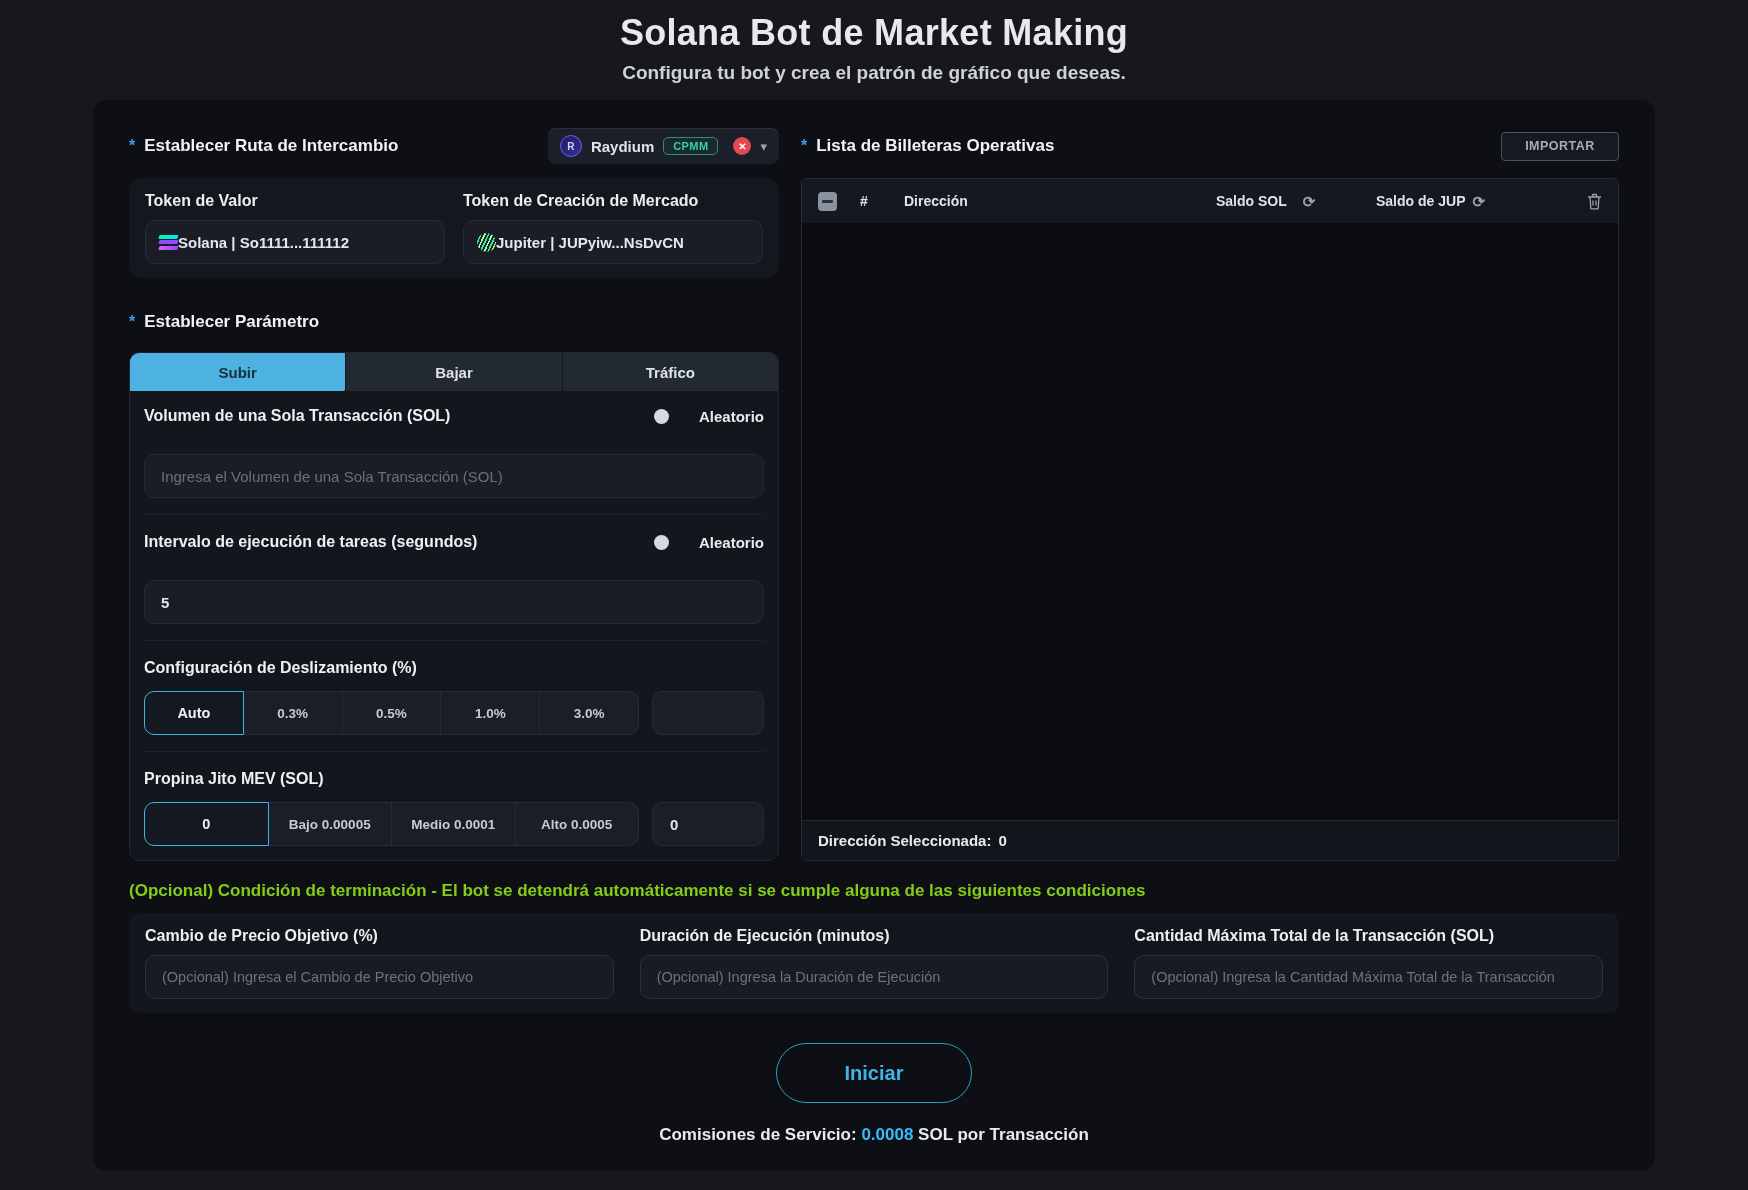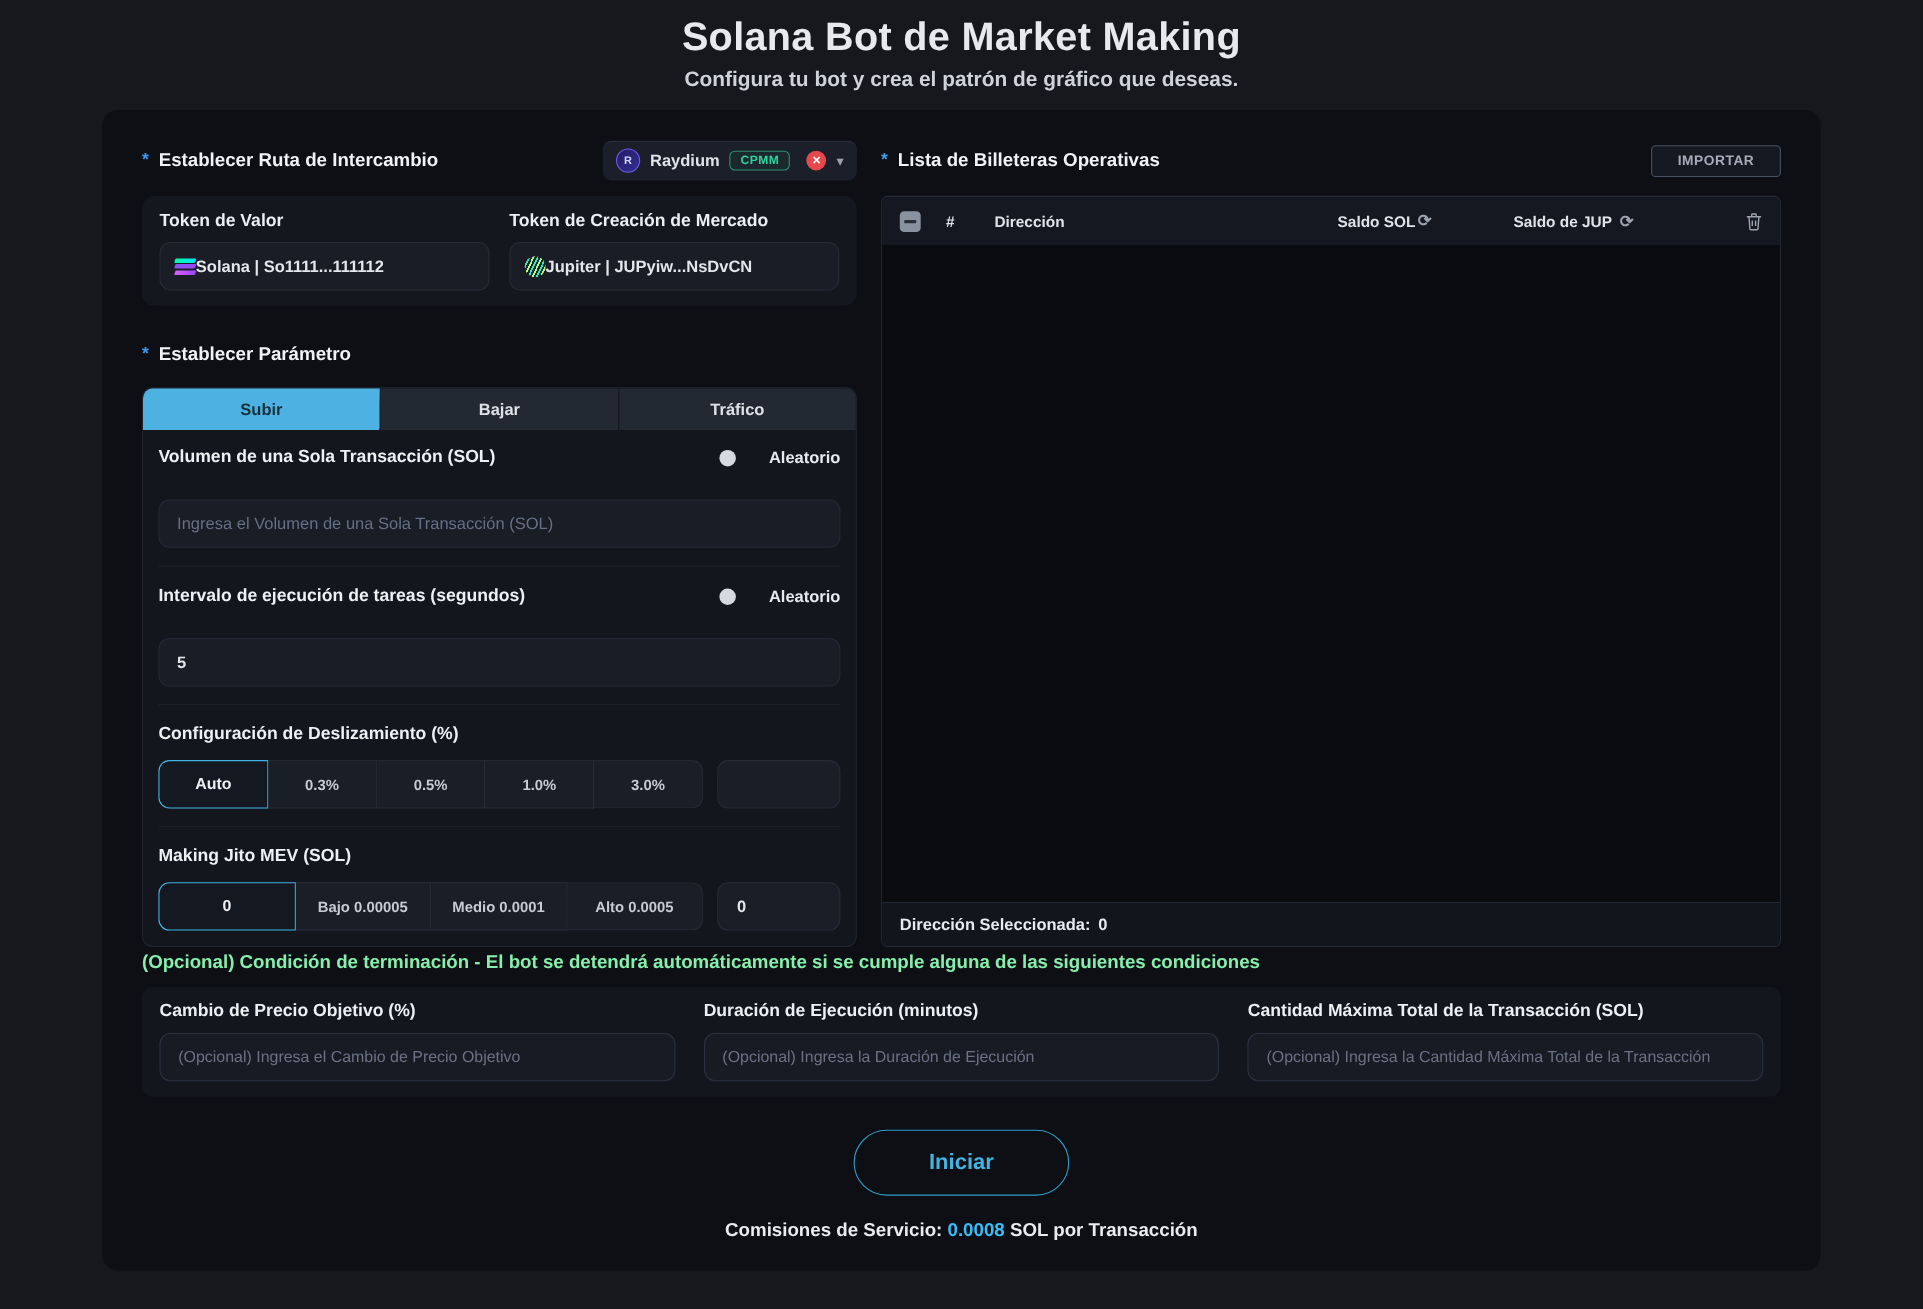--- a/index.html
+++ b/index.html
@@ -66,30 +66,30 @@
   
   .import-btn { margin-left:auto; width:118px; height:29px; background:#151921; border:1px solid #495163; border-radius:4px; color:#a6adba; font-size:12.5px; font-weight:700; letter-spacing:.5px; display:flex; align-items:center; justify-content:center; cursor:pointer; font-family:"Liberation Sans",sans-serif; }
   .wtable { margin-top:12px; flex:1; border:1px solid #262b35; border-radius:6px; display:flex; flex-direction:column; overflow:hidden; background:#0a0c10; }
   .thead { height:44px; background:#151821; display:flex; align-items:center; padding:0 16px; }
   .th { font-size:14px; font-weight:700; color:#dfe3ea; }
   .chk-wrap { width:42px; }
   .checkbox { width:19px; height:19px; border-radius:4px; background:#8a92a0; position:relative; cursor:pointer; }
   .checkbox i { position:absolute; left:4px; right:4px; top:8px; height:3px; background:#2a2f3a; border-radius:1px; }
   .th-idx { width:44px; }
   .th-addr { flex:1; }
-  .th-sol { width:160px; display:flex; align-items:flex-start; gap:2px; }
+  .th-sol { width:160px; display:flex; align-items:flex-end; gap:16px; }
   .th-jup { width:196px; display:flex; align-items:center; gap:7px; }
   .refresh-icon { color:#9ca3af; font-size:15px; cursor:pointer; line-height:1; }
   .th-trash { width:30px; display:flex; justify-content:flex-end; }
   .trash-icon { cursor:pointer; }
   .tbody { flex:1; background:#0a0c10; }
   .tfoot { height:40px; background:#12151c; border-top:1px solid #232835; display:flex; align-items:center; padding:0 16px; font-size:15px; font-weight:700; color:#e8eaee; gap:7px; }
 
   
-  .term-heading { margin-top:4px; font-size:17px; font-weight:700; color:#86efac; }
+  .term-heading { margin-top:20px; font-size:17px; font-weight:700; color:#84cc16; }
   .term-panel { margin-top:12px; background:#13161d; border-radius:10px; padding:14px 16px; display:flex; gap:26px; }
   .term-field { flex:1; }
   .term-label { font-size:16px; font-weight:700; color:#edeff3; margin-bottom:10px; }
   .term-input { width:100%; height:44px; background:#171b24; border:1px solid #2b3140; border-radius:10px; padding:0 16px; color:#e3e6ec; font-size:14.5px; font-family:"Liberation Sans",sans-serif; outline:none; }
   .term-input::placeholder { color:#6a7284; }
 
   .start-btn { display:block; margin:30px auto 0; width:196px; height:60px; border-radius:30px; background:transparent; border:1.5px solid #2e9ec7; color:#41b4e3; font-size:20px; font-weight:600; cursor:pointer; font-family:"Liberation Sans",sans-serif; }
   .fee-line { margin-top:22px; text-align:center; font-size:17px; font-weight:700; color:#e9ebef; }
   .fee-amount { color:#38bdf8; }
 </style>
@@ -177,21 +177,21 @@
               <div class="seg-btn">0.5%</div>
               <div class="seg-btn">1.0%</div>
               <div class="seg-btn">3.0%</div>
             </div>
             <input class="seg-input" value="" style="">
           </div>
 
           <hr class="sep">
 
           <div class="label-row">
-            <span class="flabel">Making Jito MEV (SOL)</span>
+            <span class="flabel">Propina Jito MEV (SOL)</span>
           </div>
           <div class="seg-row">
             <div class="seg-group">
               <div class="seg-btn selected">0</div>
               <div class="seg-btn">Bajo 0.00005</div>
               <div class="seg-btn">Medio 0.0001</div>
               <div class="seg-btn">Alto 0.0005</div>
             </div>
             <input class="seg-input" value="0" style="">
           </div>

